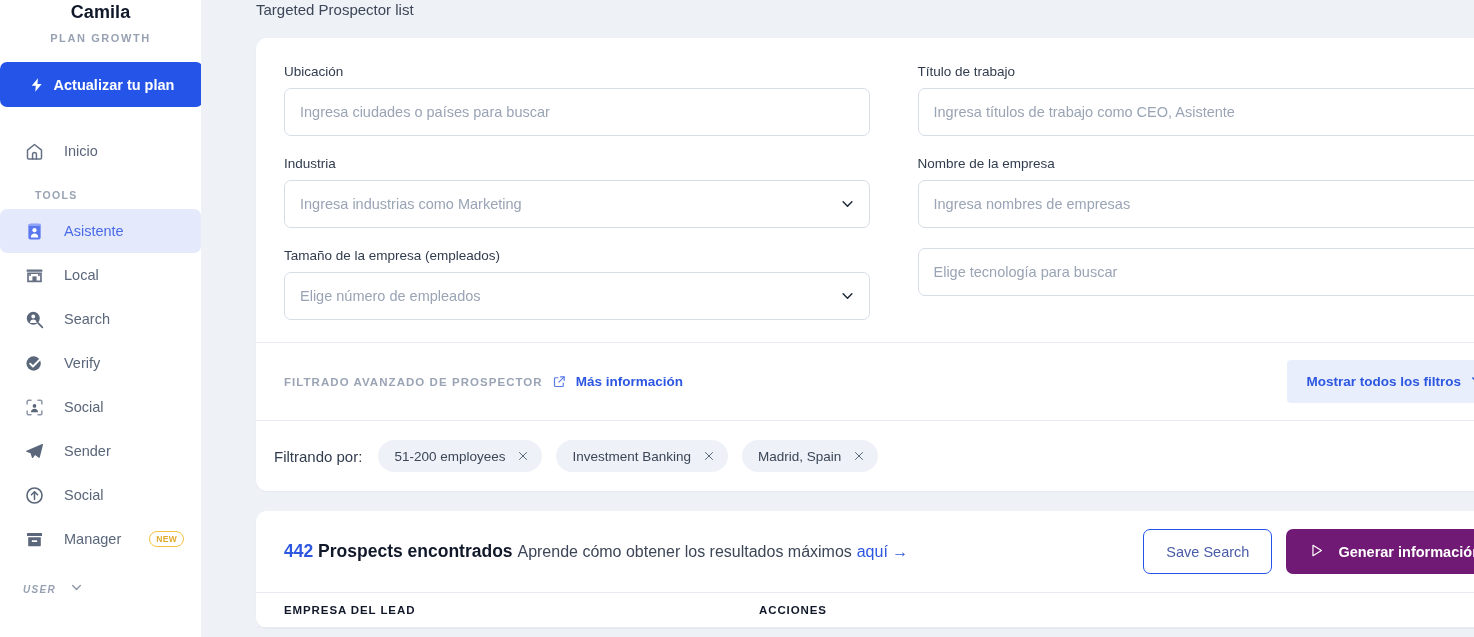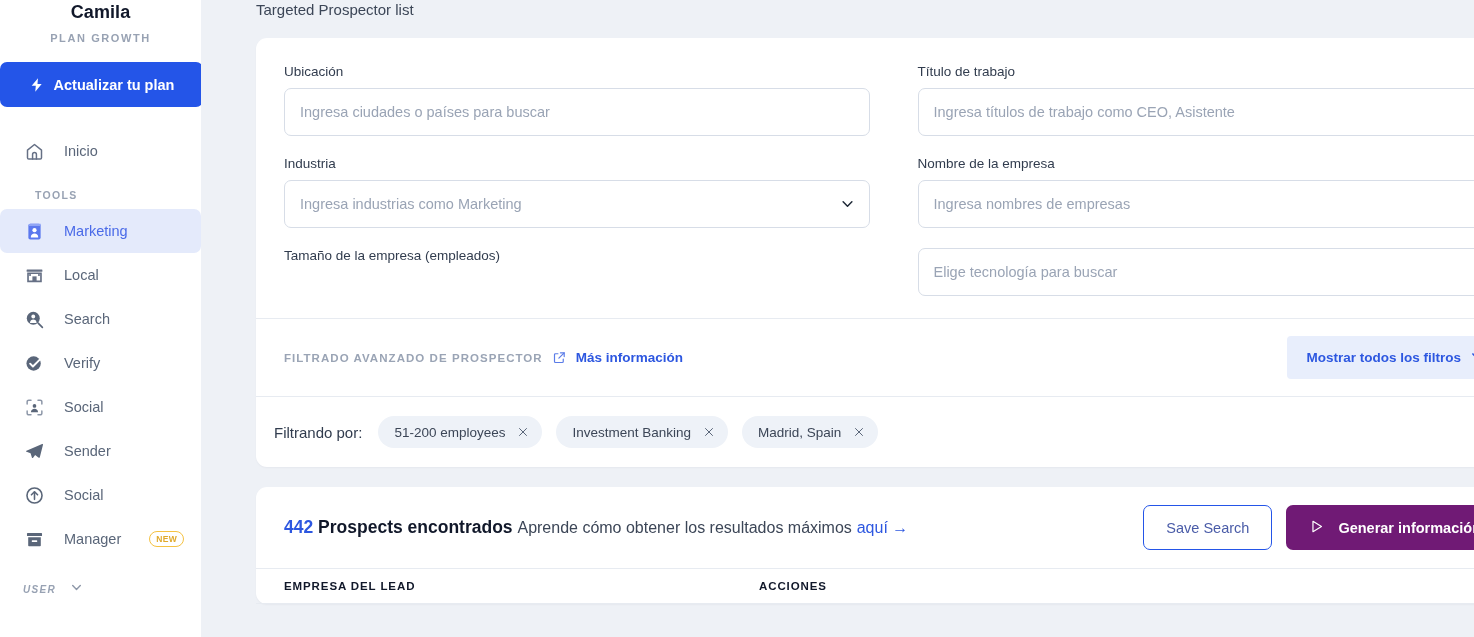--- a/index.html
+++ b/index.html
@@ -391,21 +391,21 @@
 
       <div class="nav-item active">
         <span class="nav-icon">
           <svg width="21" height="21" viewBox="0 0 24 24">
             <rect x="5" y="3" width="14" height="18" rx="2.2" fill="#5b78ee"></rect>
             <path d="M5 5.2c0-1.2 1-2.2 2.2-2.2H19v2.6H5V5.2z" fill="#8fa4f5"></path>
             <circle cx="12" cy="10.5" r="2.4" fill="#ffffff"></circle>
             <path d="M7.8 18.2c0-2.4 1.9-4 4.2-4s4.2 1.6 4.2 4v.6H7.8v-.6z" fill="#ffffff"></path>
           </svg>
         </span>
-        <span class="nav-label">Marketing</span>
+        <span class="nav-label">Asistente</span>
       </div>
 
       <div class="nav-item">
         <span class="nav-icon">
           <svg width="21" height="21" viewBox="0 0 24 24" fill="#667085">
             <rect x="3" y="5.2" width="18" height="2.6" rx="0.6"></rect>
             <path d="M4.6 9.4h14.8v9.4H4.6V9.4z" fill="none" stroke="#667085" stroke-width="1.9"></path>
             <rect x="9.6" y="13" width="4.8" height="5.8"></rect>
             <rect x="6" y="9.4" width="1.8" height="3.2"></rect>
             <rect x="16.2" y="9.4" width="1.8" height="3.2"></rect>
@@ -513,20 +513,28 @@
               <input class="field-input" type="text" placeholder="Ingresa industrias como Marketing" style="">
               <span class="chev">
                 <svg width="15" height="15" viewBox="0 0 24 24" fill="none" stroke="#1f2937" stroke-width="2.4" stroke-linecap="round" stroke-linejoin="round">
                     <path d="M5 8.5 12 15.5 19 8.5"></path>
                   </svg>
               </span>
             </div>
           </div>
           <div class="field-row">
             <label class="field-label">Tamaño de la empresa (empleados)</label>
+            <div class="select-wrap">
+              <input class="field-input" type="text" placeholder="Elige número de empleados" style="">
+              <span class="chev">
+                <svg width="15" height="15" viewBox="0 0 24 24" fill="none" stroke="#1f2937" stroke-width="2.4" stroke-linecap="round" stroke-linejoin="round">
+                    <path d="M5 8.5 12 15.5 19 8.5"></path>
+                  </svg>
+              </span>
+            </div>
           </div>
         </div>
 
         <div>
           <div class="field-row">
             <label class="field-label">Título de trabajo</label>
             <input class="field-input" type="text" placeholder="Ingresa títulos de trabajo como CEO, Asistente" style="">
           </div>
           <div class="field-row">
             <label class="field-label">Nombre de la empresa</label>

